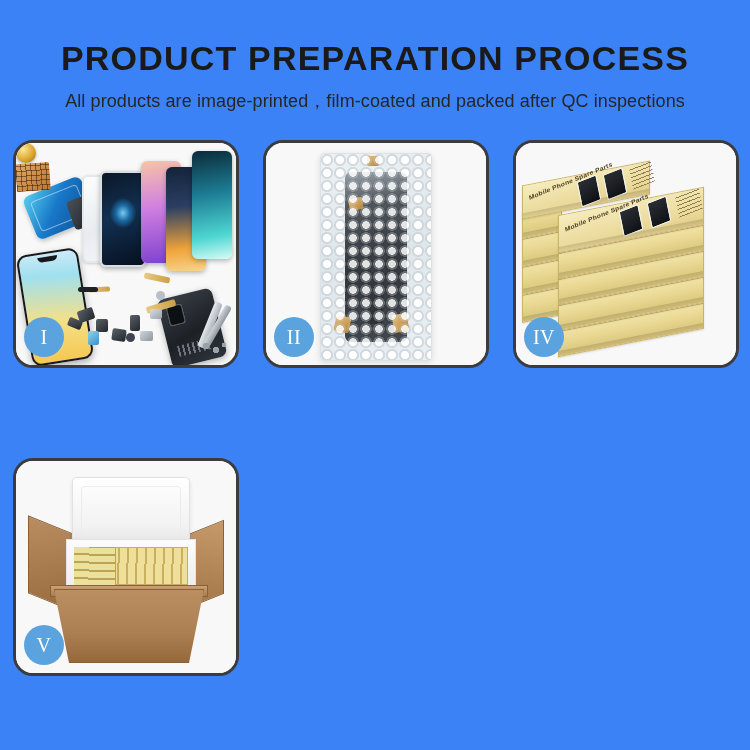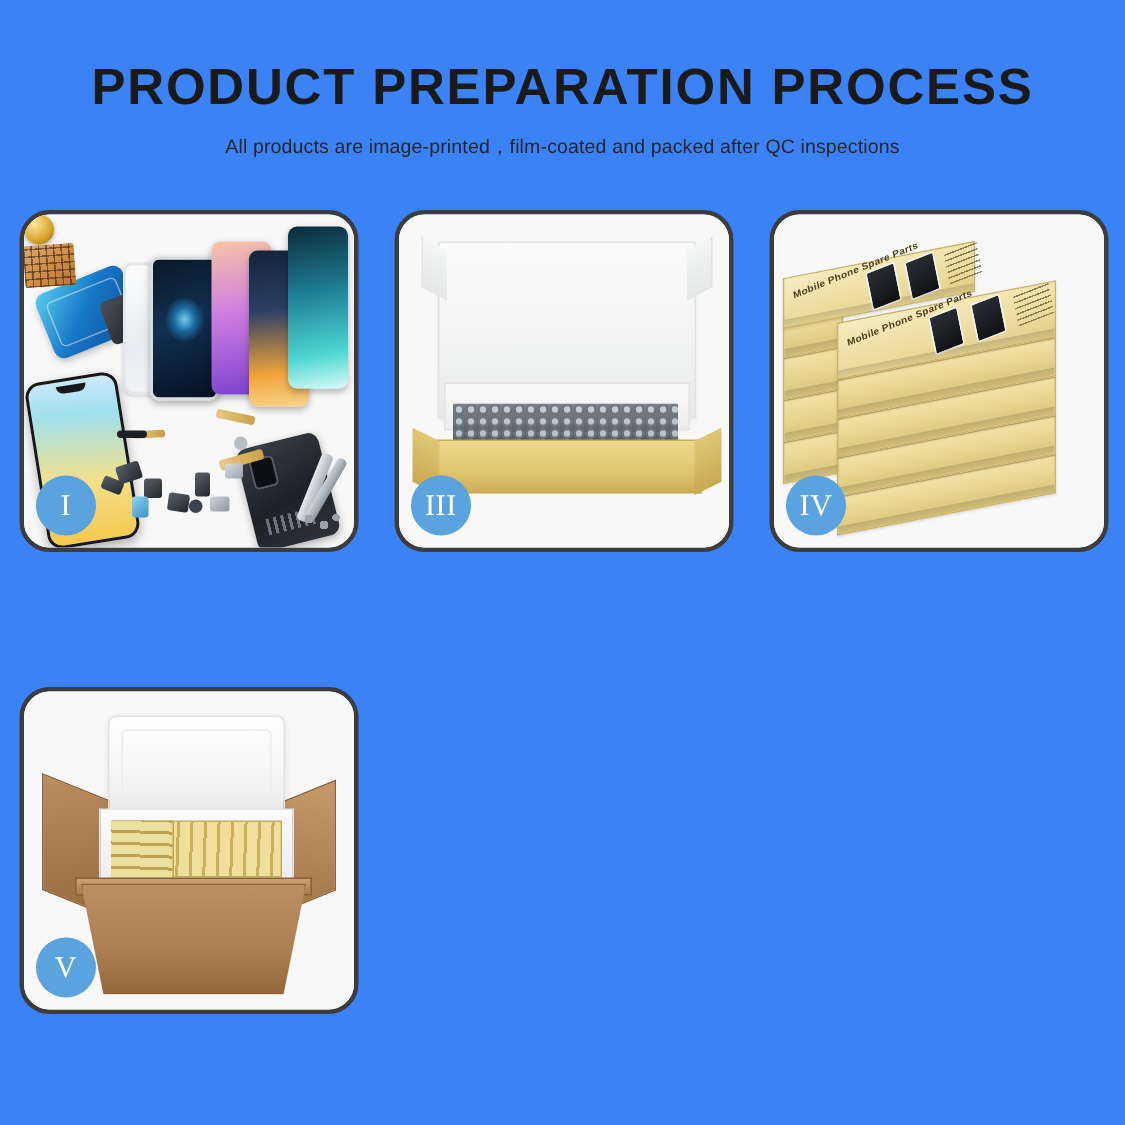--- a/index.html
+++ b/index.html
@@ -28,21 +28,21 @@
   .main-title {
     font-size: 34px;
     font-weight: bold;
     letter-spacing: 1.2px;
     color: #1a1a1a;
     line-height: 1.1;
     font-family: "Liberation Sans", sans-serif;
   }
 
   .sub-title {
-    font-size: 13px;
+    font-size: 18px;
     color: #262626;
     margin-top: 12px;
     letter-spacing: .1px;
     font-weight: normal;
   }
 
   
   .grid {
     position: absolute;
     top: 140px;
@@ -514,30 +514,36 @@
           <div class="part s10"></div>
           <div class="part s11"></div>
           <div class="p1-tweez"></div>
           <div class="p1-tweez2"></div>
           <div class="p1-screws"></div>
         </div>
       </div>
       <div class="badge">I</div>
     </div>
 
-
     <div class="panel">
       <div class="panel-inner">
-        <div class="box3-lid"></div>
-        <div class="box3-foam"></div>
-        <div class="box3-fill"></div>
-        <div class="box3-base"></div>
+        <div class="bubble-bag">
+          <div class="bb-part">
+            <div class="bb-flex"></div>
+          </div>
+          <div class="bb-tab bb-t1"></div>
+          <div class="bb-tab bb-t2"></div>
+          <div class="bb-tab bb-t3"></div>
+          <div class="bb-tab bb-t4"></div>
+          <div class="bb-gloss"></div>
+        </div>
       </div>
-      <div class="badge">III</div>
+      <div class="badge">II</div>
     </div>
+
 
     <div class="panel">
       <div class="panel-inner">
         <div class="stack">
 
           <div class="kbox kb-j">
               <div class="kedge"></div>
             </div>
           <div class="kbox kb-i">
               <div class="kedge"></div>

